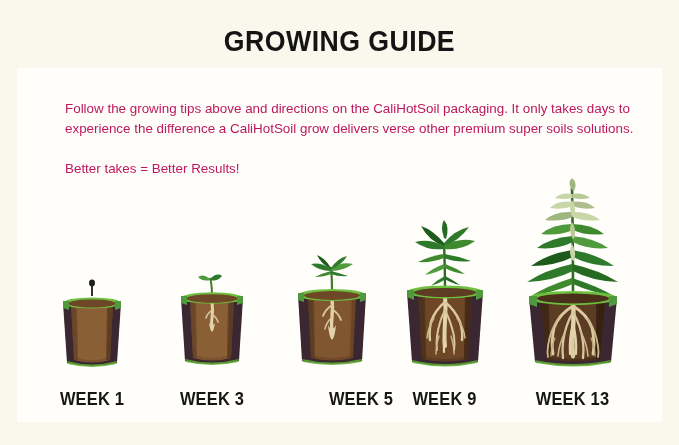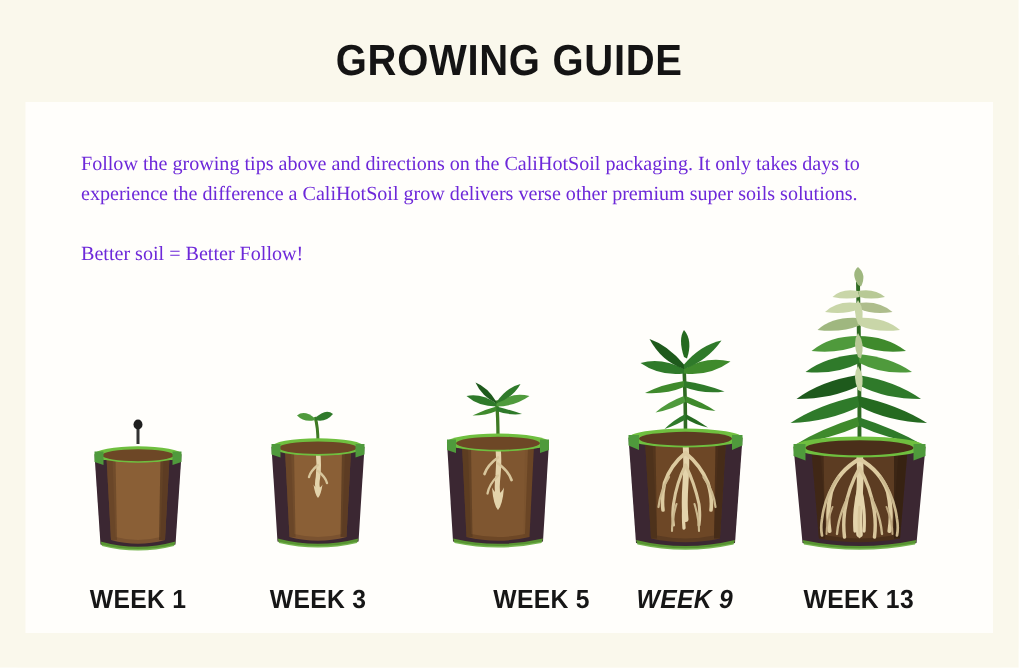--- a/index.html
+++ b/index.html
@@ -40,27 +40,27 @@
   #card {
     position: absolute;
     left: 17px;
     top: 68px;
     width: 645px;
     height: 354px;
     background: #fffefb;
   }
   #body-copy {
     position: absolute;
-    left: 37px;
+    left: 48px;
     top: 31px;
     width: 580px;
-    font-family: Liberation Serif, serif;
+    font-family: Liberation Sans, sans-serif;
     font-size: 13.4px;
     line-height: 20px;
-    color: #6d28d9;
+    color: #be185d;
   }
   #body-copy .para {
     margin: 0;
   }
   #body-copy .para.second {
     margin-top: 20px;
   }
   #stages {
     position: absolute;
     left: 0;
@@ -106,21 +106,21 @@
 <body>
 
 <div id="page">
 
   <div id="title">GROWING GUIDE</div>
 
   <div id="card">
 
     <div id="body-copy">
       <p class="para">Follow the growing tips above and directions on the CaliHotSoil packaging. It only takes days to experience the difference a CaliHotSoil grow delivers verse other premium super soils solutions.</p>
-      <p class="para second">Better soil = Better Follow!</p>
+      <p class="para second">Better takes = Better Results!</p>
     </div>
 
     <div id="stages">
 
       <div class="stage" style="left:10px; width:130px; height:250px;">
         <div class="stage-art">
           <svg width="100" height="100" viewBox="0 0 100 100" aria-hidden="true">
             <g>
               <rect x="49" y="14" width="2" height="12" fill="#333"></rect>
               <ellipse cx="50" cy="13" rx="3" ry="3.4" fill="#1f1f1f"></ellipse>
@@ -202,21 +202,21 @@
               <ellipse cx="55" cy="50.5" rx="28" ry="4.4" fill="#6d4726"></ellipse>
               <path d="M21 48 L27 48 L27 57 L21 55 Z" fill="#4f9a3c"></path>
               <path d="M83 48 L89 48 L89 55 L83 57 Z" fill="#4f9a3c"></path>
               <path d="M25 114 Q55 121 85 114 L84 117 Q55 123 26 117 Z" fill="#5ea832" opacity="0.85"></path>
             </g>
           </svg>
         </div>
         <div class="stage-label">WEEK 5</div>
       </div>
 
-      <div class="stage" style="left:372px; width:135px; height:250px;font-style:italic;">
+      <div class="stage" style="left:360px; width:135px; height:250px;">
         <div class="stage-art">
           <svg width="120" height="152" viewBox="0 0 120 152" aria-hidden="true">
             <g>
               <path d="M60 72 Q60 48 59 26" stroke="#2f6a22" stroke-width="2.4" fill="none"></path>
               <path d="M59 28 Q44 20 30 24 Q43 33 59 31 Z" fill="#2f7a2a"></path>
               <path d="M59 28 Q74 19 90 23 Q76 33 59 31 Z" fill="#3f8a2c"></path>
               <path d="M59 25 Q48 12 36 8 Q44 23 59 28 Z" fill="#1e5a1c"></path>
               <path d="M59 25 Q70 12 84 9 Q74 23 59 28 Z" fill="#2f7a2a"></path>
               <path d="M59 20 Q55 8 59 2 Q65 9 61 21 Z" fill="#256a20"></path>
               <path d="M59 36 Q45 38 33 44 Q47 45 59 40 Z" fill="#3f8a2c"></path>

